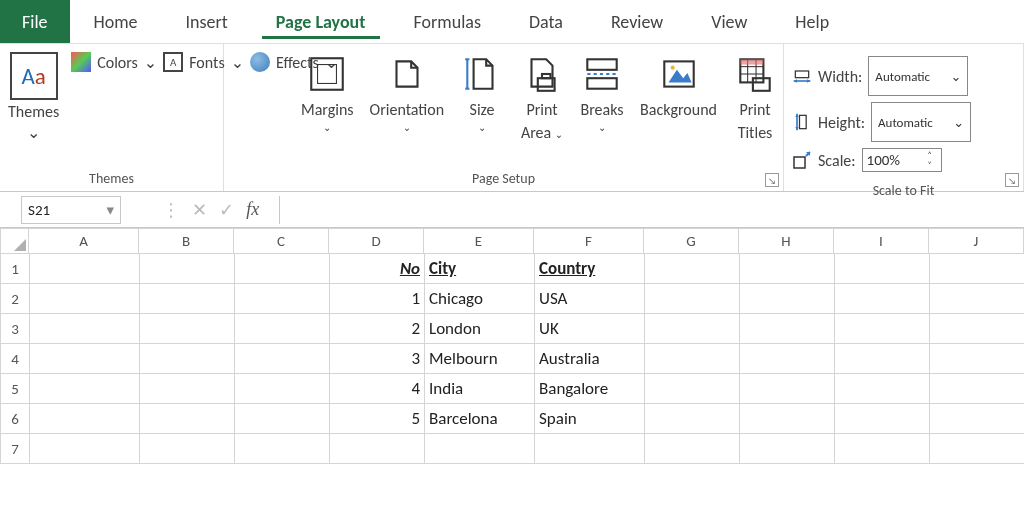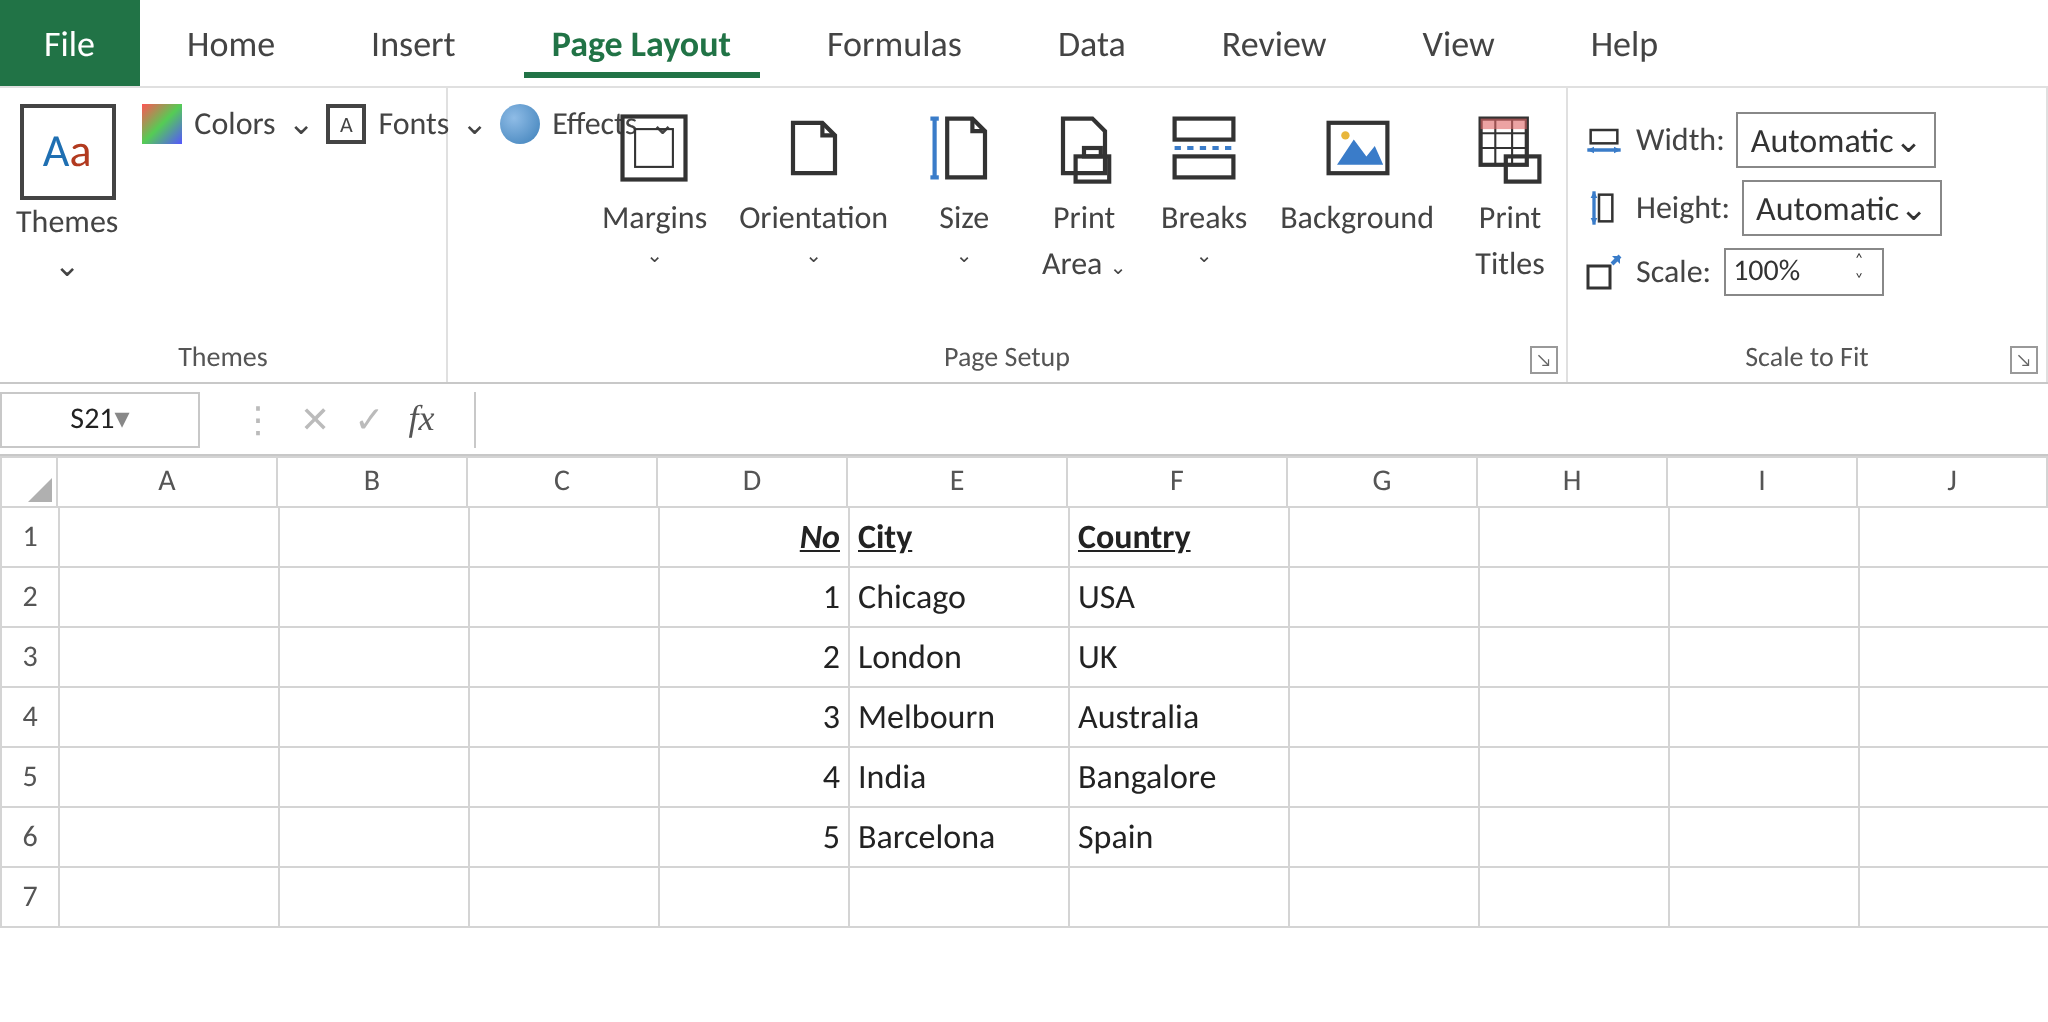--- a/index.html
+++ b/index.html
@@ -57,35 +57,35 @@
   .ps-item { display: flex; flex-direction: column; align-items: center; gap: 4px; cursor: pointer; font-size: 16px; color: #444; }
   .ps-item .caret { font-size: 10px; line-height: 10px; }
   .ps-icon { width: 44px; height: 44px; display: flex; align-items: center; justify-content: center; }
   .ps-icon svg { width: 42px; height: 42px; }
 
   
   .stf-col { display: flex; flex-direction: column; gap: 6px; padding: 4px 2px; }
   .stf-row { display: flex; align-items: center; gap: 6px; font-size: 16px; color: #444; }
   .stf-ico { width: 20px; height: 20px; display: inline-flex; align-items: center; justify-content: center; }
   .stf-sel {
-    border: 1px solid #888; height: 28px; width: 100px; padding: 0 6px; display: inline-flex; align-items: center;
-    justify-content: space-between; font-size: 17px; color: #333; cursor: pointer;
+    border: 1px solid #888; height: 40px; width: 100px; padding: 0 6px; display: inline-flex; align-items: center;
+    justify-content: space-between; font-size: 13px; color: #333; cursor: pointer;
   }
   .stf-scale-box {
     border: 1px solid #888; height: 24px; width: 80px; padding: 0 4px; display: inline-flex; align-items: center;
     justify-content: space-between; font-size: 15px; color: #333;
   }
   .spin { display: flex; flex-direction: column; width: 14px; }
   .spin span { height: 10px; font-size: 8px; line-height: 8px; text-align: center; cursor: pointer; }
 
   
   .fbar { display: flex; align-items: center; height: 36px; border-bottom: 1px solid #c8c8c8; }
   .namebox {
-    width: 100px; height: 28px; border: 1px solid #c8c8c8; margin: 0 0; display: flex; align-items: center;
-    justify-content: center; padding: 0 6px; color: #222; font-size: 15px;
+    width: 100px; height: 28px; border: 1px solid #c8c8c8; margin: 0 21px; display: flex; align-items: center;
+    justify-content: space-between; padding: 0 6px; color: #222; font-size: 15px;
   }
   .fbar-icons { display: flex; align-items: center; gap: 12px; padding: 0 20px; }
   .fbar-icons span { color: #bbb; font-size: 18px; cursor: pointer; }
   .fbar-icons .fx { font-style: italic; font-family: Cambria Math, serif; color: #555; }
   .formula-input { flex: 1; height: 28px; border: none; border-left: 1px solid #c8c8c8; padding: 0 10px; font-size: 15px; }
   .corner { width: 30px; height: 26px; background: #fff; border: 1px solid #d4d4d4; position: relative; }
   .corner::after { content: ""; position: absolute; right: 2px; bottom: 2px; border: 6px solid transparent; border-right-color: #b0b0b0; border-bottom-color: #b0b0b0; }
   .colhdrs { display: flex; }
   .colhdr {
     height: 26px; border: 1px solid #d4d4d4; border-left: none; display: flex; align-items: center; justify-content: center;

